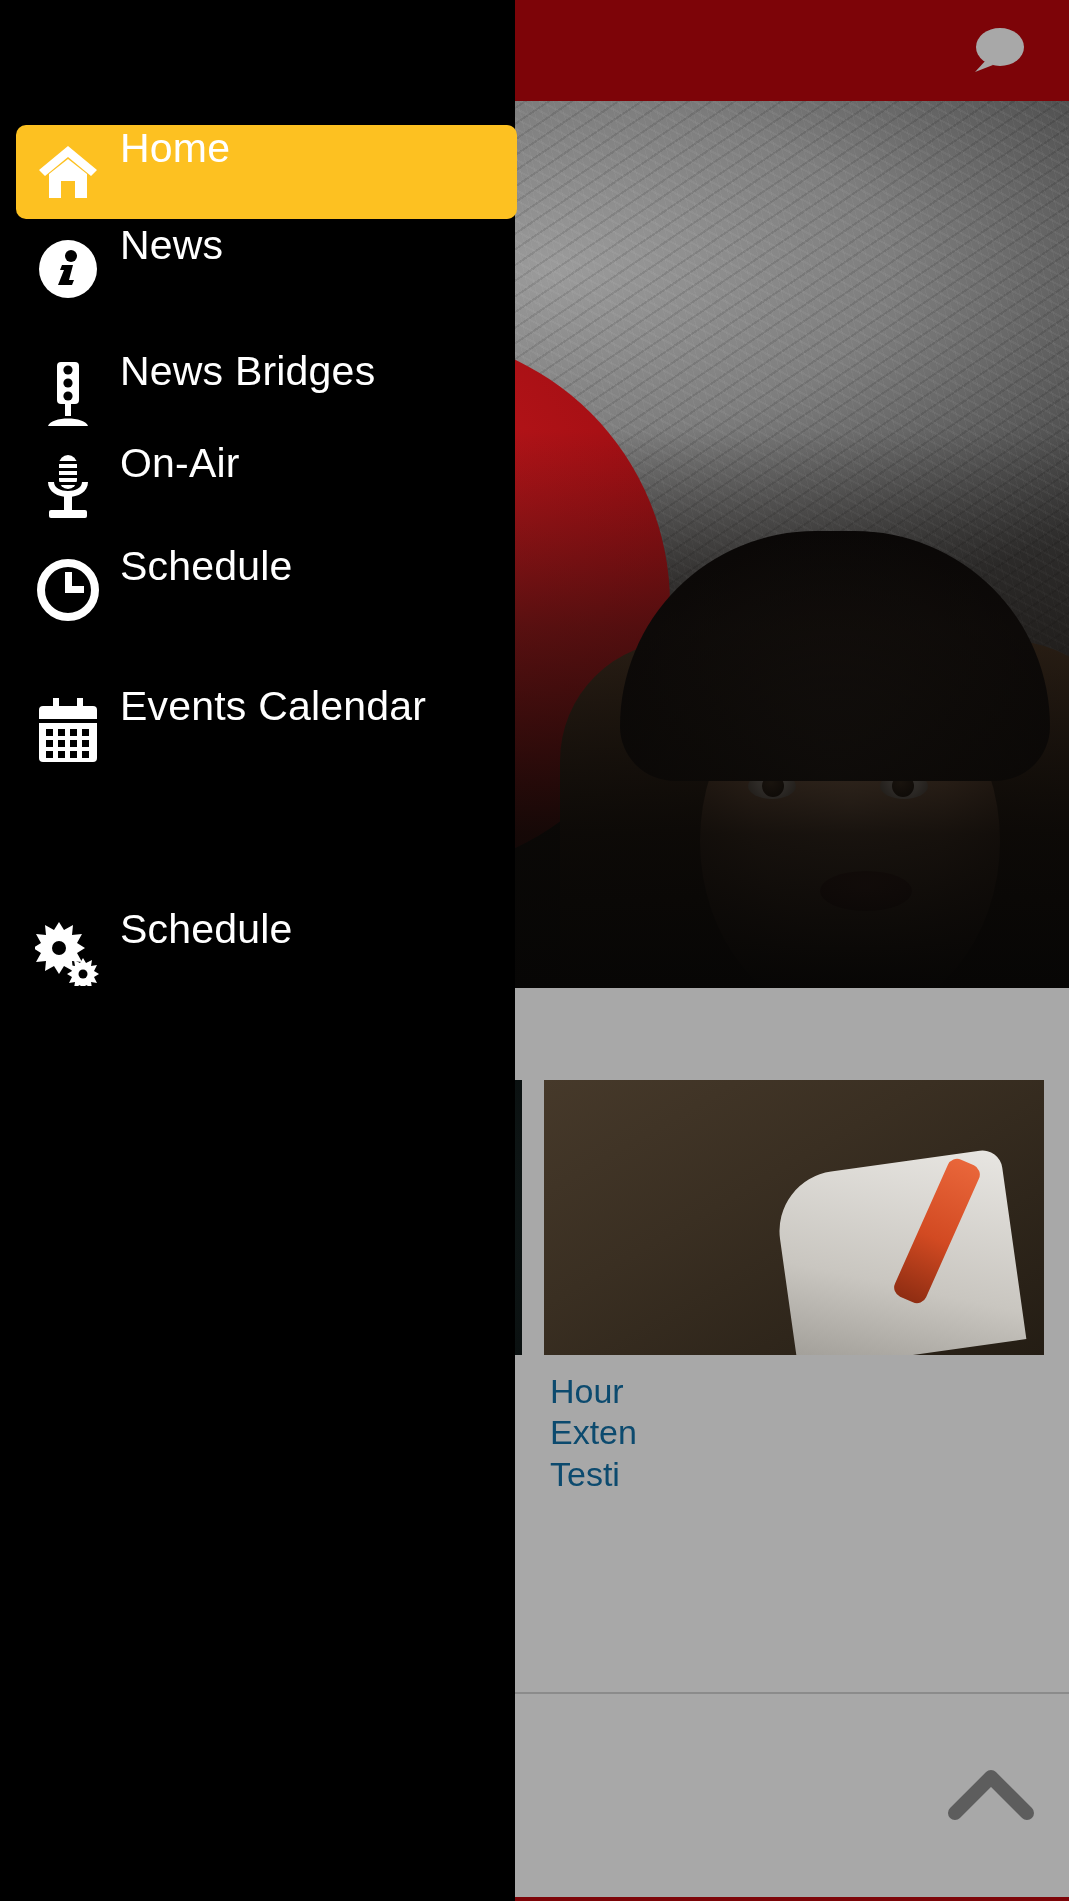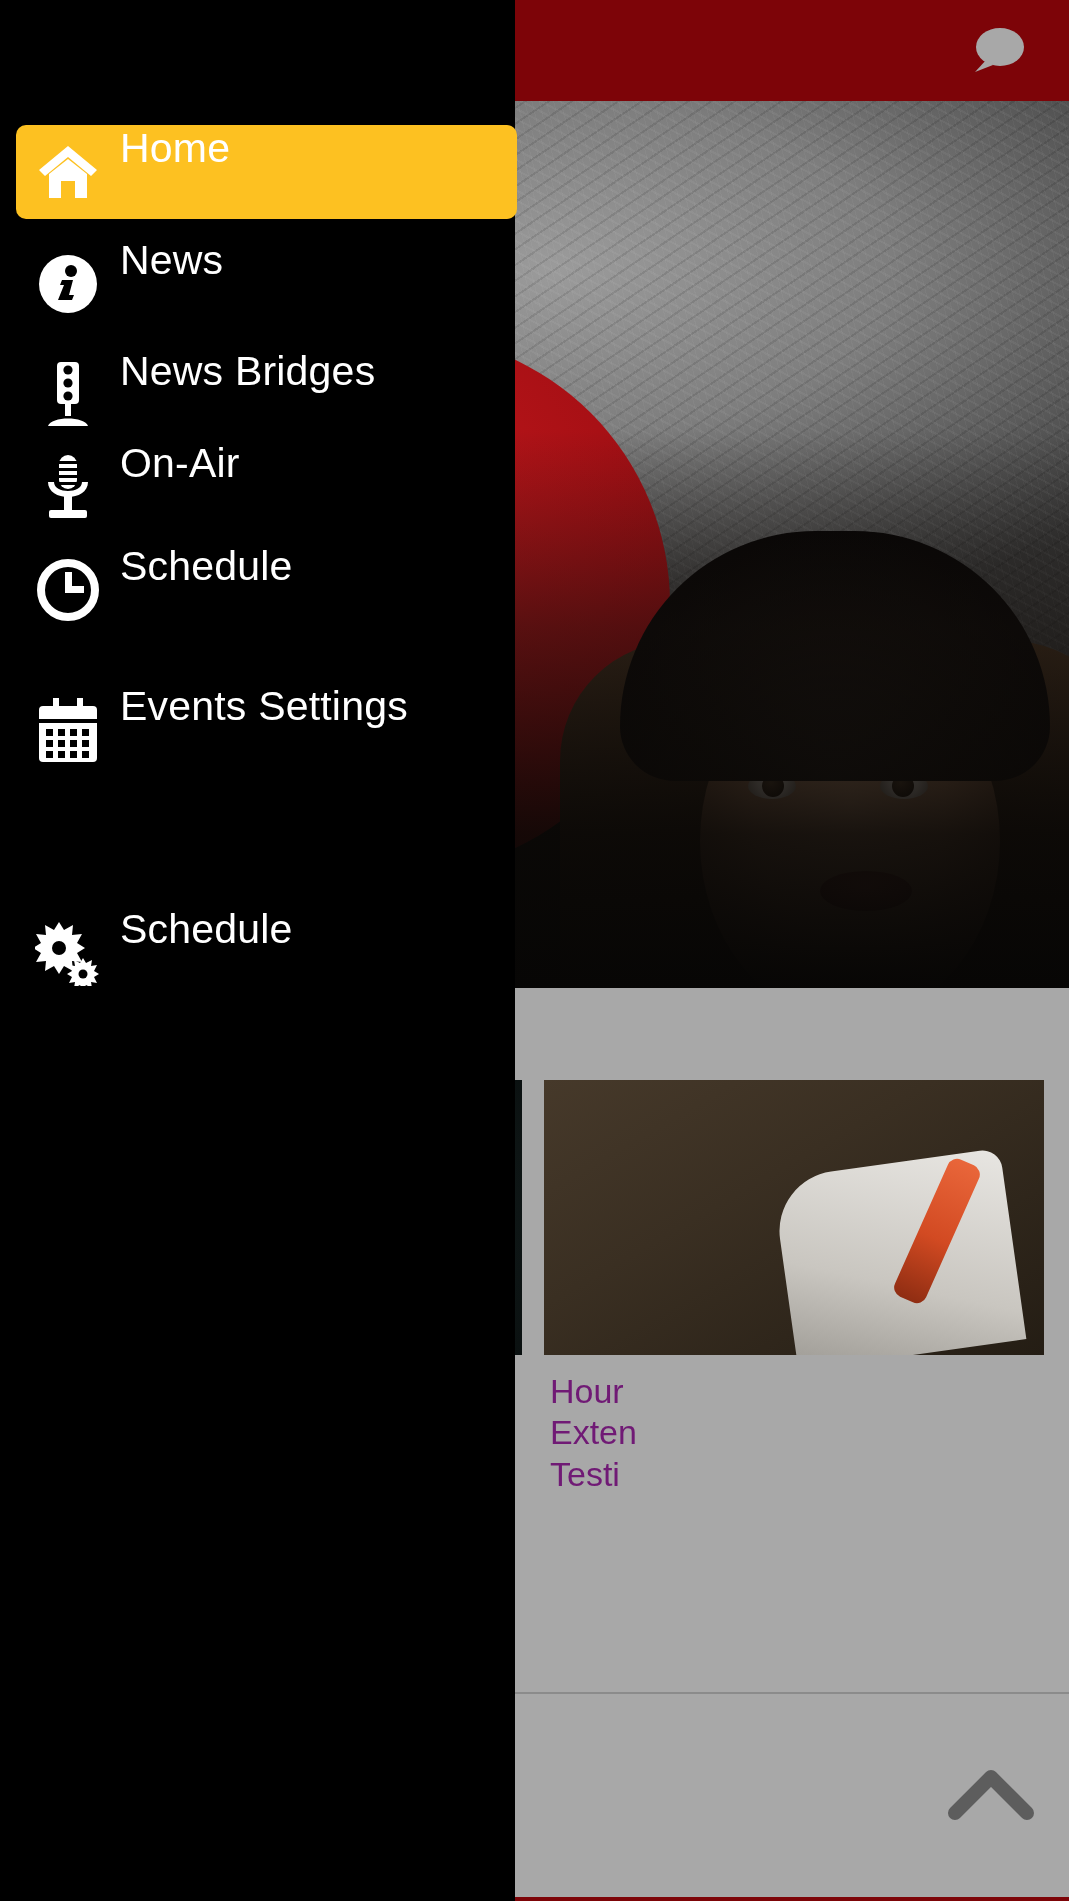--- a/index.html
+++ b/index.html
@@ -122,21 +122,21 @@
     content:""; position:absolute; right:6%; bottom:0; width:46%; height:70%;
     background:linear-gradient(200deg, #e8e6e2 0%, #c9c6c0 60%, #9d9a94 100%);
     border-radius:60px 20px 0 0; transform:rotate(-8deg);
   }
   .thumb-test::after{
     content:""; position:absolute; right:18%; bottom:18%; width:34px; height:150px;
     background:linear-gradient(180deg,#e9663a 0%, #d24a22 55%, #8f2d12 100%);
     border-radius:10px; transform:rotate(24deg);
   }
   .news-title {
-    padding:16px 6px 0 6px; color:#701a75; font-size:34px; line-height:1.22;
+    padding:16px 6px 0 6px; color:#0c4a6e; font-size:34px; line-height:1.22;
     font-family:"Liberation Sans", sans-serif;
   }
   #news-divider {
     position:absolute; left:0; top:704px; width:1069px; height:2px;
     background:rgba(0,0,0,.17);
   }
   #news-sub {
     position:absolute; left:22px; top:740px; color:#131313; font-size:34px;
   }
   #scroll-top {
@@ -242,21 +242,21 @@
     <div class="nav-item active" style="top:125px;">
       <span class="nav-ico">
         <svg width="62" height="58" viewBox="0 0 62 58">
           <path d="M31 3 L60 27 L54 33 L31 14 L8 33 L2 27 Z" fill="#fff"></path>
           <path d="M12 31 L31 16 L50 31 L50 55 L38 55 L38 38 L24 38 L24 55 L12 55 Z" fill="#fff"></path>
         </svg>
       </span>
       <span class="nav-label">Home</span>
     </div>
 
-    <div class="nav-item" style="top:237px;text-decoration:underline;">
+    <div class="nav-item" style="top:222px;text-decoration:underline;">
       <span class="nav-ico">
         <svg width="60" height="60" viewBox="0 0 60 60">
           <circle cx="30" cy="30" r="29" fill="#fff"></circle>
           <circle cx="33" cy="17" r="6" fill="#000"></circle>
           <path d="M35 26 L24 26 L22 31 L26 31 L20 46 L34 46 L36 41 L31 41 Z" fill="#000"></path>
         </svg>
       </span>
       <span class="nav-label">News</span>
     </div>
 
@@ -317,21 +317,21 @@
               <rect x="21" y="42" width="7" height="7"></rect>
             <rect x="33" y="42" width="7" height="7"></rect>
               <rect x="45" y="42" width="7" height="7"></rect>
             <rect x="9" y="53" width="7" height="7"></rect>
               <rect x="21" y="53" width="7" height="7"></rect>
             <rect x="33" y="53" width="7" height="7"></rect>
               <rect x="45" y="53" width="7" height="7"></rect>
           </g>
         </svg>
       </span>
-      <span class="nav-label">Events Settings</span>
+      <span class="nav-label">Events Calendar</span>
     </div>
 
 
     <div class="nav-item" style="top:906px;">
       <span class="nav-ico">
         <svg width="66" height="66" viewBox="0 0 66 66">
           <g fill="#fff">
             <path d="M24 2 l5 8 l9 -5 l-1 10 l10 -1 l-5 9 l8 5 l-8 5 l5 9 l-10 -1 l1 10 l-9 -5 l-5 8 l-5 -8 l-9 5 l1 -10 l-10 1 l5 -9 l-8 -5 l8 -5 l-5 -9 l10 1 l-1 -10 l9 5 Z"></path>
           </g>
           <circle cx="24" cy="28" r="7" fill="#000"></circle>

